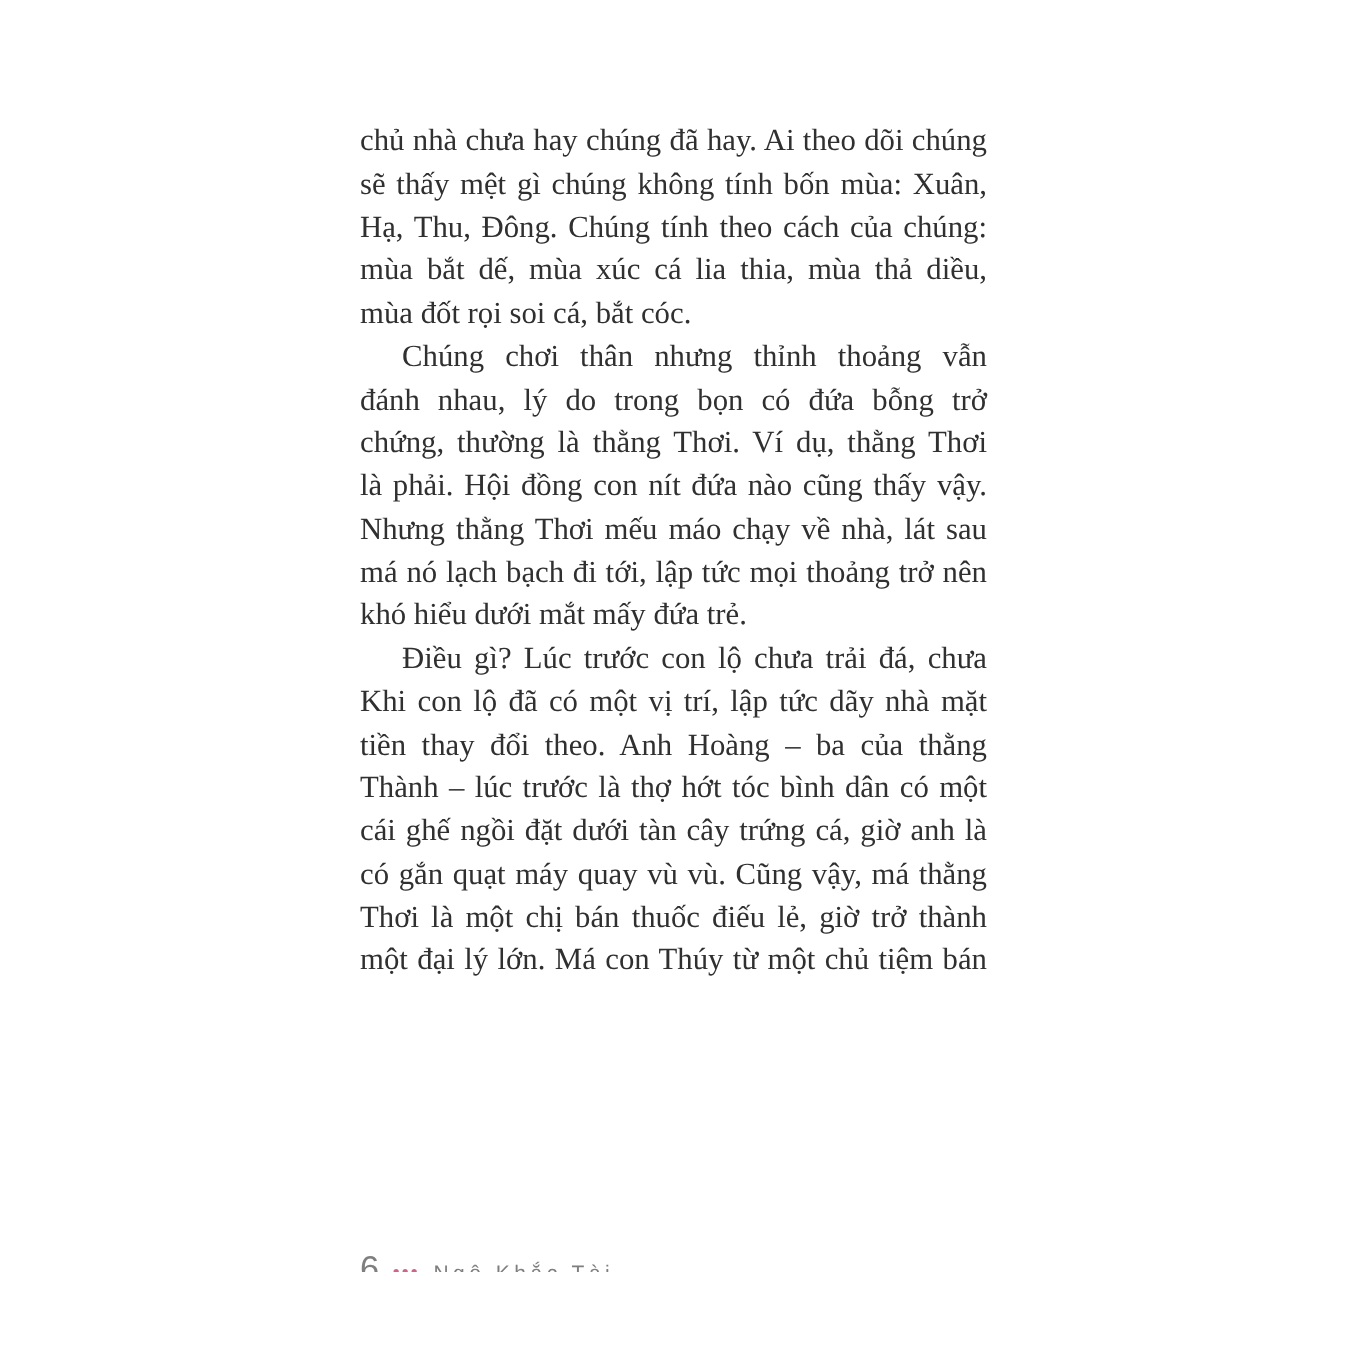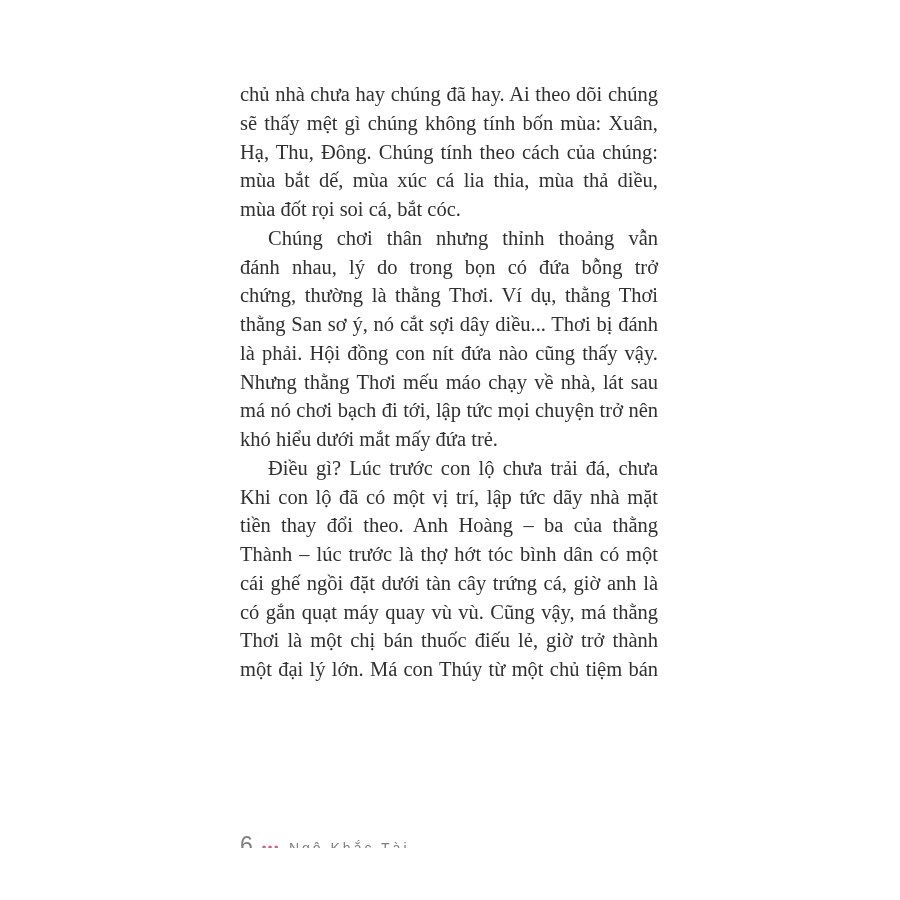--- a/index.html
+++ b/index.html
@@ -68,24 +68,23 @@
 
   <div class="text-block">
       <div class="line">chủ nhà chưa hay chúng đã hay. Ai theo dõi chúng</div>
       <div class="line">sẽ thấy mệt gì chúng không tính bốn mùa: Xuân,</div>
       <div class="line">Hạ, Thu, Đông. Chúng tính theo cách của chúng:</div>
       <div class="line">mùa bắt dế, mùa xúc cá lia thia, mùa thả diều,</div>
       <div class="line endline">mùa đốt rọi soi cá, bắt cóc.</div>
       <div class="line indent">Chúng chơi thân nhưng thỉnh thoảng vẫn</div>
       <div class="line">đánh nhau, lý do trong bọn có đứa bỗng trở</div>
       <div class="line">chứng, thường là thằng Thơi. Ví dụ, thằng Thơi</div>
-      <div class="line">thằng San sơ ý, nó cắt sợi dây diều... Thơi bị đánh</div>
       <div class="line">là phải. Hội đồng con nít đứa nào cũng thấy vậy.</div>
       <div class="line">Nhưng thằng Thơi mếu máo chạy về nhà, lát sau</div>
-      <div class="line">má nó chơi bạch đi tới, lập tức mọi chuyện trở nên</div>
+      <div class="line">má nó lạch bạch đi tới, lập tức mọi thoảng trở nên</div>
       <div class="line endline">khó hiểu dưới mắt mấy đứa trẻ.</div>
       <div class="line indent">Điều gì? Lúc trước con lộ chưa trải đá, chưa</div>
       <div class="line">Khi con lộ đã có một vị trí, lập tức dãy nhà mặt</div>
       <div class="line">tiền thay đổi theo. Anh Hoàng – ba của thằng</div>
       <div class="line">Thành – lúc trước là thợ hớt tóc bình dân có một</div>
       <div class="line">cái ghế ngồi đặt dưới tàn cây trứng cá, giờ anh là</div>
       <div class="line">có gắn quạt máy quay vù vù. Cũng vậy, má thằng</div>
       <div class="line">Thơi là một chị bán thuốc điếu lẻ, giờ trở thành</div>
       <div class="line">một đại lý lớn. Má con Thúy từ một chủ tiệm bán</div>
     </div>

